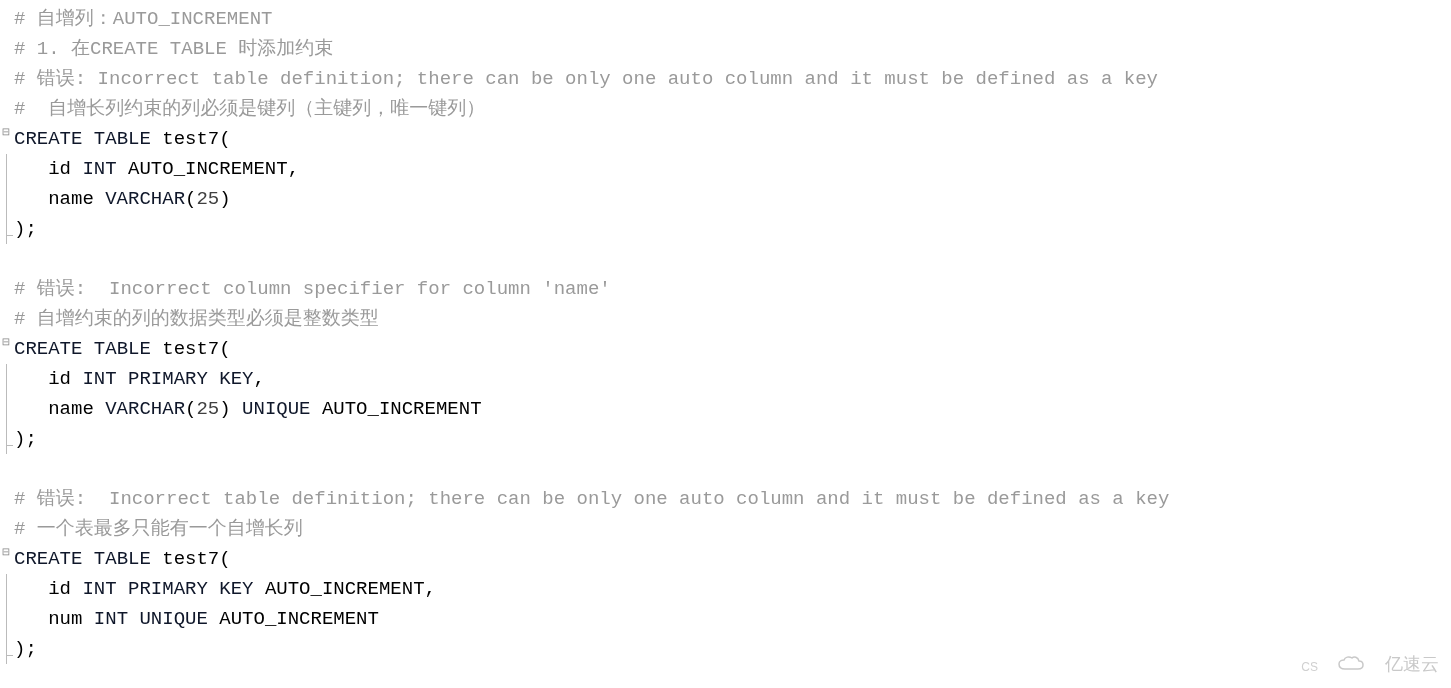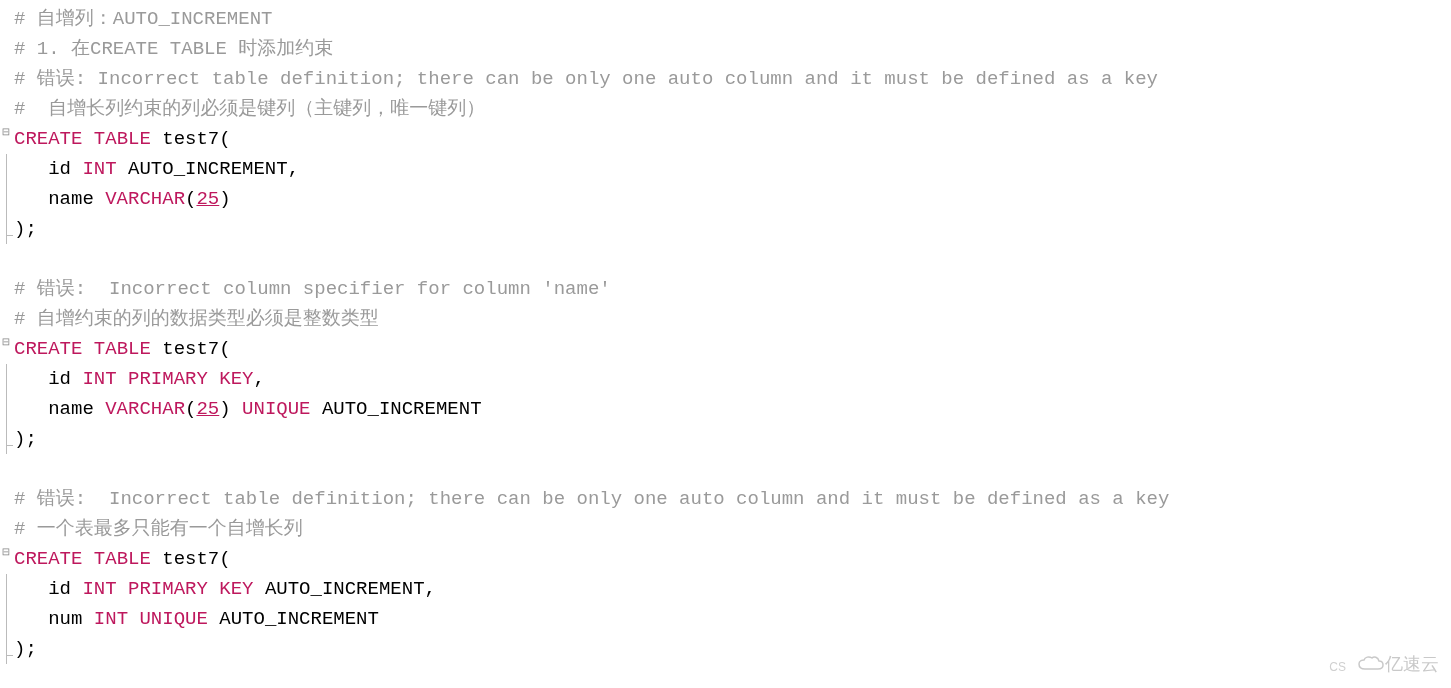--- a/index.html
+++ b/index.html
@@ -17,22 +17,22 @@
   }
   .editor {
     padding: 4px 14px 0 14px;
     white-space: pre;
   }
   .line {
     height: 30px;
     position: relative;
   }
   .comment { color: #9a9a9a; }
-  .keyword { color: #be185d; }
-  .number  { color: #be185d; text-decoration: underline; }
+  .keyword { color: #0f172a; }
+  .number  { color: #404040; }
   .text    { color: #000000; }
   .fold-marker {
     position: absolute;
     left: -14px;
     top: 2px;
     width: 12px;
     height: 12px;
     display: flex;
     align-items: center;
     justify-content: center;
@@ -64,20 +64,20 @@
     font-size: 18px;
     pointer-events: none;
   }
 </style>
 </head>
 <body>
 
 <div class="editor" id="editor"><div class="line"><span class="comment"># 自增列：AUTO_INCREMENT</span></div><div class="line"><span class="comment"># 1. 在CREATE TABLE 时添加约束</span></div><div class="line"><span class="comment"># 错误: Incorrect table definition; there can be only one auto column and it must be defined as a key</span></div><div class="line"><span class="comment">#  自增长列约束的列必须是键列（主键列，唯一键列）</span></div><div class="line"><span class="fold-marker">⊟</span><span class="keyword">CREATE</span><span class=""> </span><span class="keyword">TABLE</span><span class=""> </span><span class="text">test7(</span></div><div class="line"><span class="bracket"></span><span class="text">   id </span><span class="keyword">INT</span><span class="text"> AUTO_INCREMENT,</span></div><div class="line"><span class="bracket"></span><span class="text">   name </span><span class="keyword">VARCHAR</span><span class="text">(</span><span class="number">25</span><span class="text">)</span></div><div class="line"><span class="bracket bracket-end"></span><span class="text">);</span></div><div class="line">&nbsp;</div><div class="line"><span class="comment"># 错误:  Incorrect column specifier for column 'name'</span></div><div class="line"><span class="comment"># 自增约束的列的数据类型必须是整数类型</span></div><div class="line"><span class="fold-marker">⊟</span><span class="keyword">CREATE</span><span class=""> </span><span class="keyword">TABLE</span><span class=""> </span><span class="text">test7(</span></div><div class="line"><span class="bracket"></span><span class="text">   id </span><span class="keyword">INT</span><span class=""> </span><span class="keyword">PRIMARY</span><span class=""> </span><span class="keyword">KEY</span><span class="text">,</span></div><div class="line"><span class="bracket"></span><span class="text">   name </span><span class="keyword">VARCHAR</span><span class="text">(</span><span class="number">25</span><span class="text">) </span><span class="keyword">UNIQUE</span><span class="text"> AUTO_INCREMENT</span></div><div class="line"><span class="bracket bracket-end"></span><span class="text">);</span></div><div class="line">&nbsp;</div><div class="line"><span class="comment"># 错误:  Incorrect table definition; there can be only one auto column and it must be defined as a key</span></div><div class="line"><span class="comment"># 一个表最多只能有一个自增长列</span></div><div class="line"><span class="fold-marker">⊟</span><span class="keyword">CREATE</span><span class=""> </span><span class="keyword">TABLE</span><span class=""> </span><span class="text">test7(</span></div><div class="line"><span class="bracket"></span><span class="text">   id </span><span class="keyword">INT</span><span class=""> </span><span class="keyword">PRIMARY</span><span class=""> </span><span class="keyword">KEY</span><span class="text"> AUTO_INCREMENT,</span></div><div class="line"><span class="bracket"></span><span class="text">   num </span><span class="keyword">INT</span><span class=""> </span><span class="keyword">UNIQUE</span><span class="text"> AUTO_INCREMENT</span></div><div class="line"><span class="bracket bracket-end"></span><span class="text">);</span></div></div>
 
 <div class="watermark">
-  <span style="font-size:12px; color:#d0d0d0; vertical-align:bottom; margin-right:6px;">CS</span>
-  <span style="display:inline-flex; align-items:center; gap:0;">
+  <span style="font-size:12px; color:#d0d0d0; vertical-align:bottom; margin-right:14px;">CS</span>
+  <span style="display:inline-flex; align-items:center; gap:20px;">
     <svg width="28" height="18" viewBox="0 0 28 18">
       <path d="M8 14 C4 14 2 12 2 9 C2 6 5 5 7 5 C8 2 12 1 15 3 C17 1 21 2 22 6 C25 6 26 8 26 10 C26 13 24 14 21 14 Z" fill="none" stroke="#c9c9c9" stroke-width="1.5"></path>
     </svg>
     <span>亿速云</span>
   </span>
 </div>
 
 </body></html>

